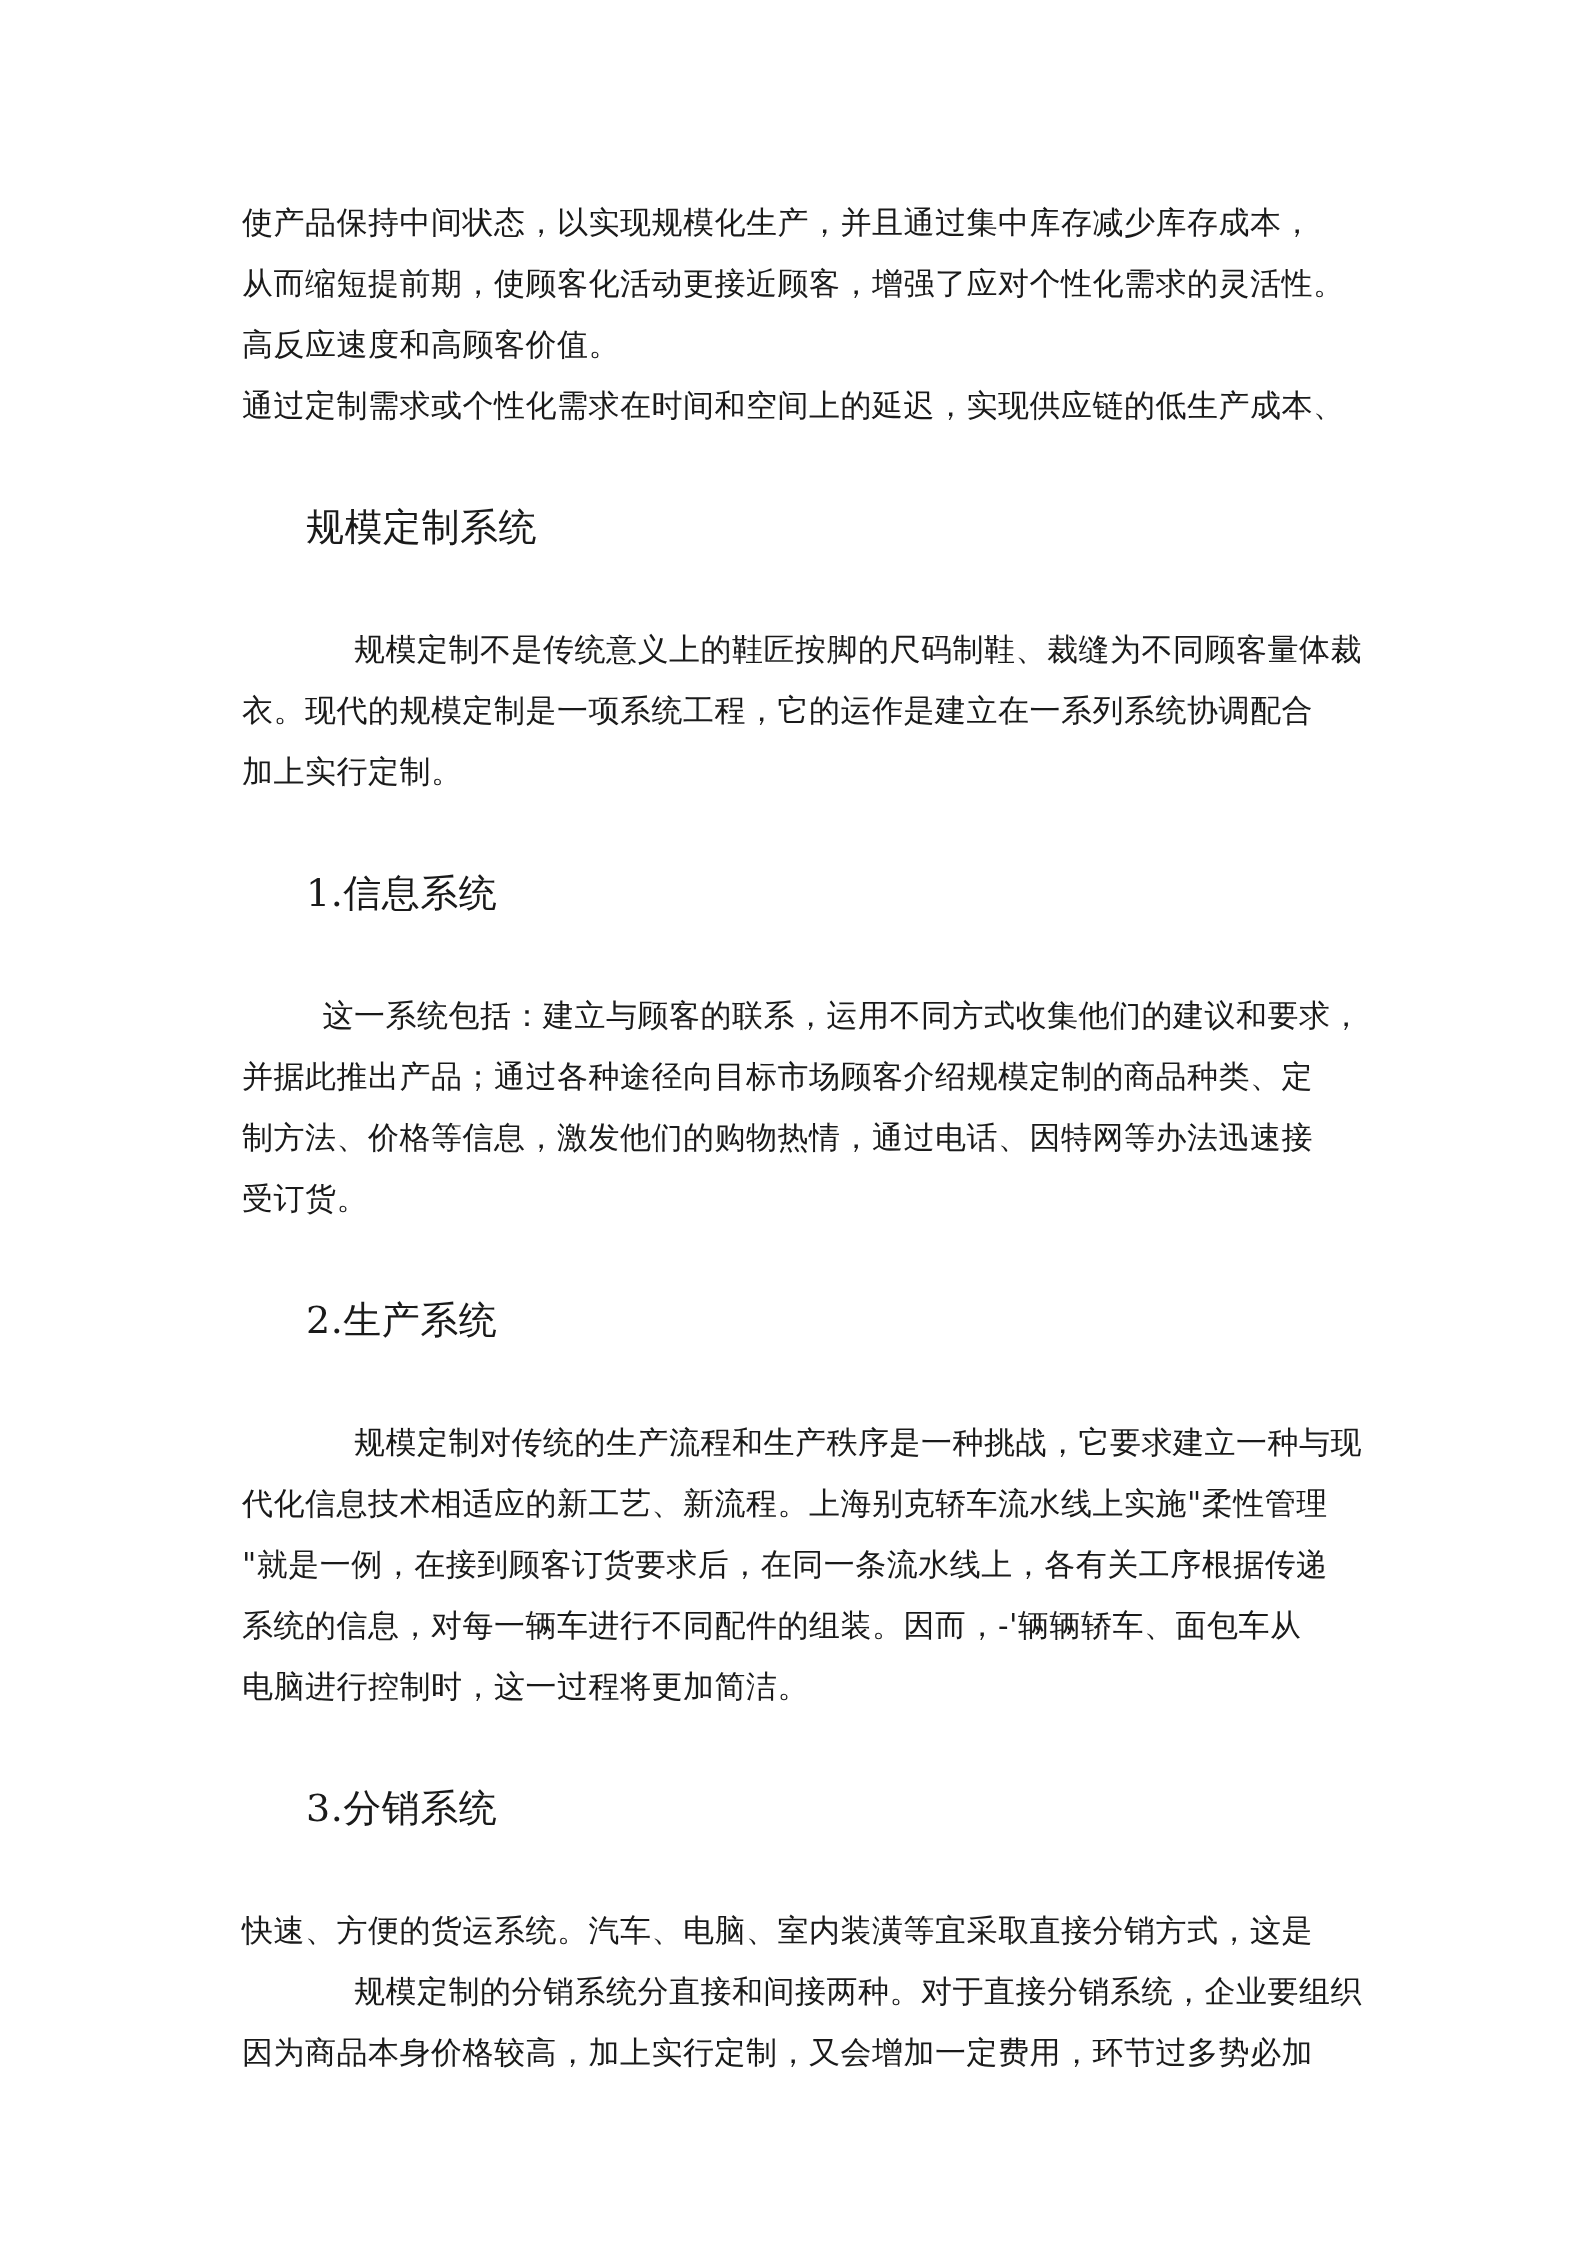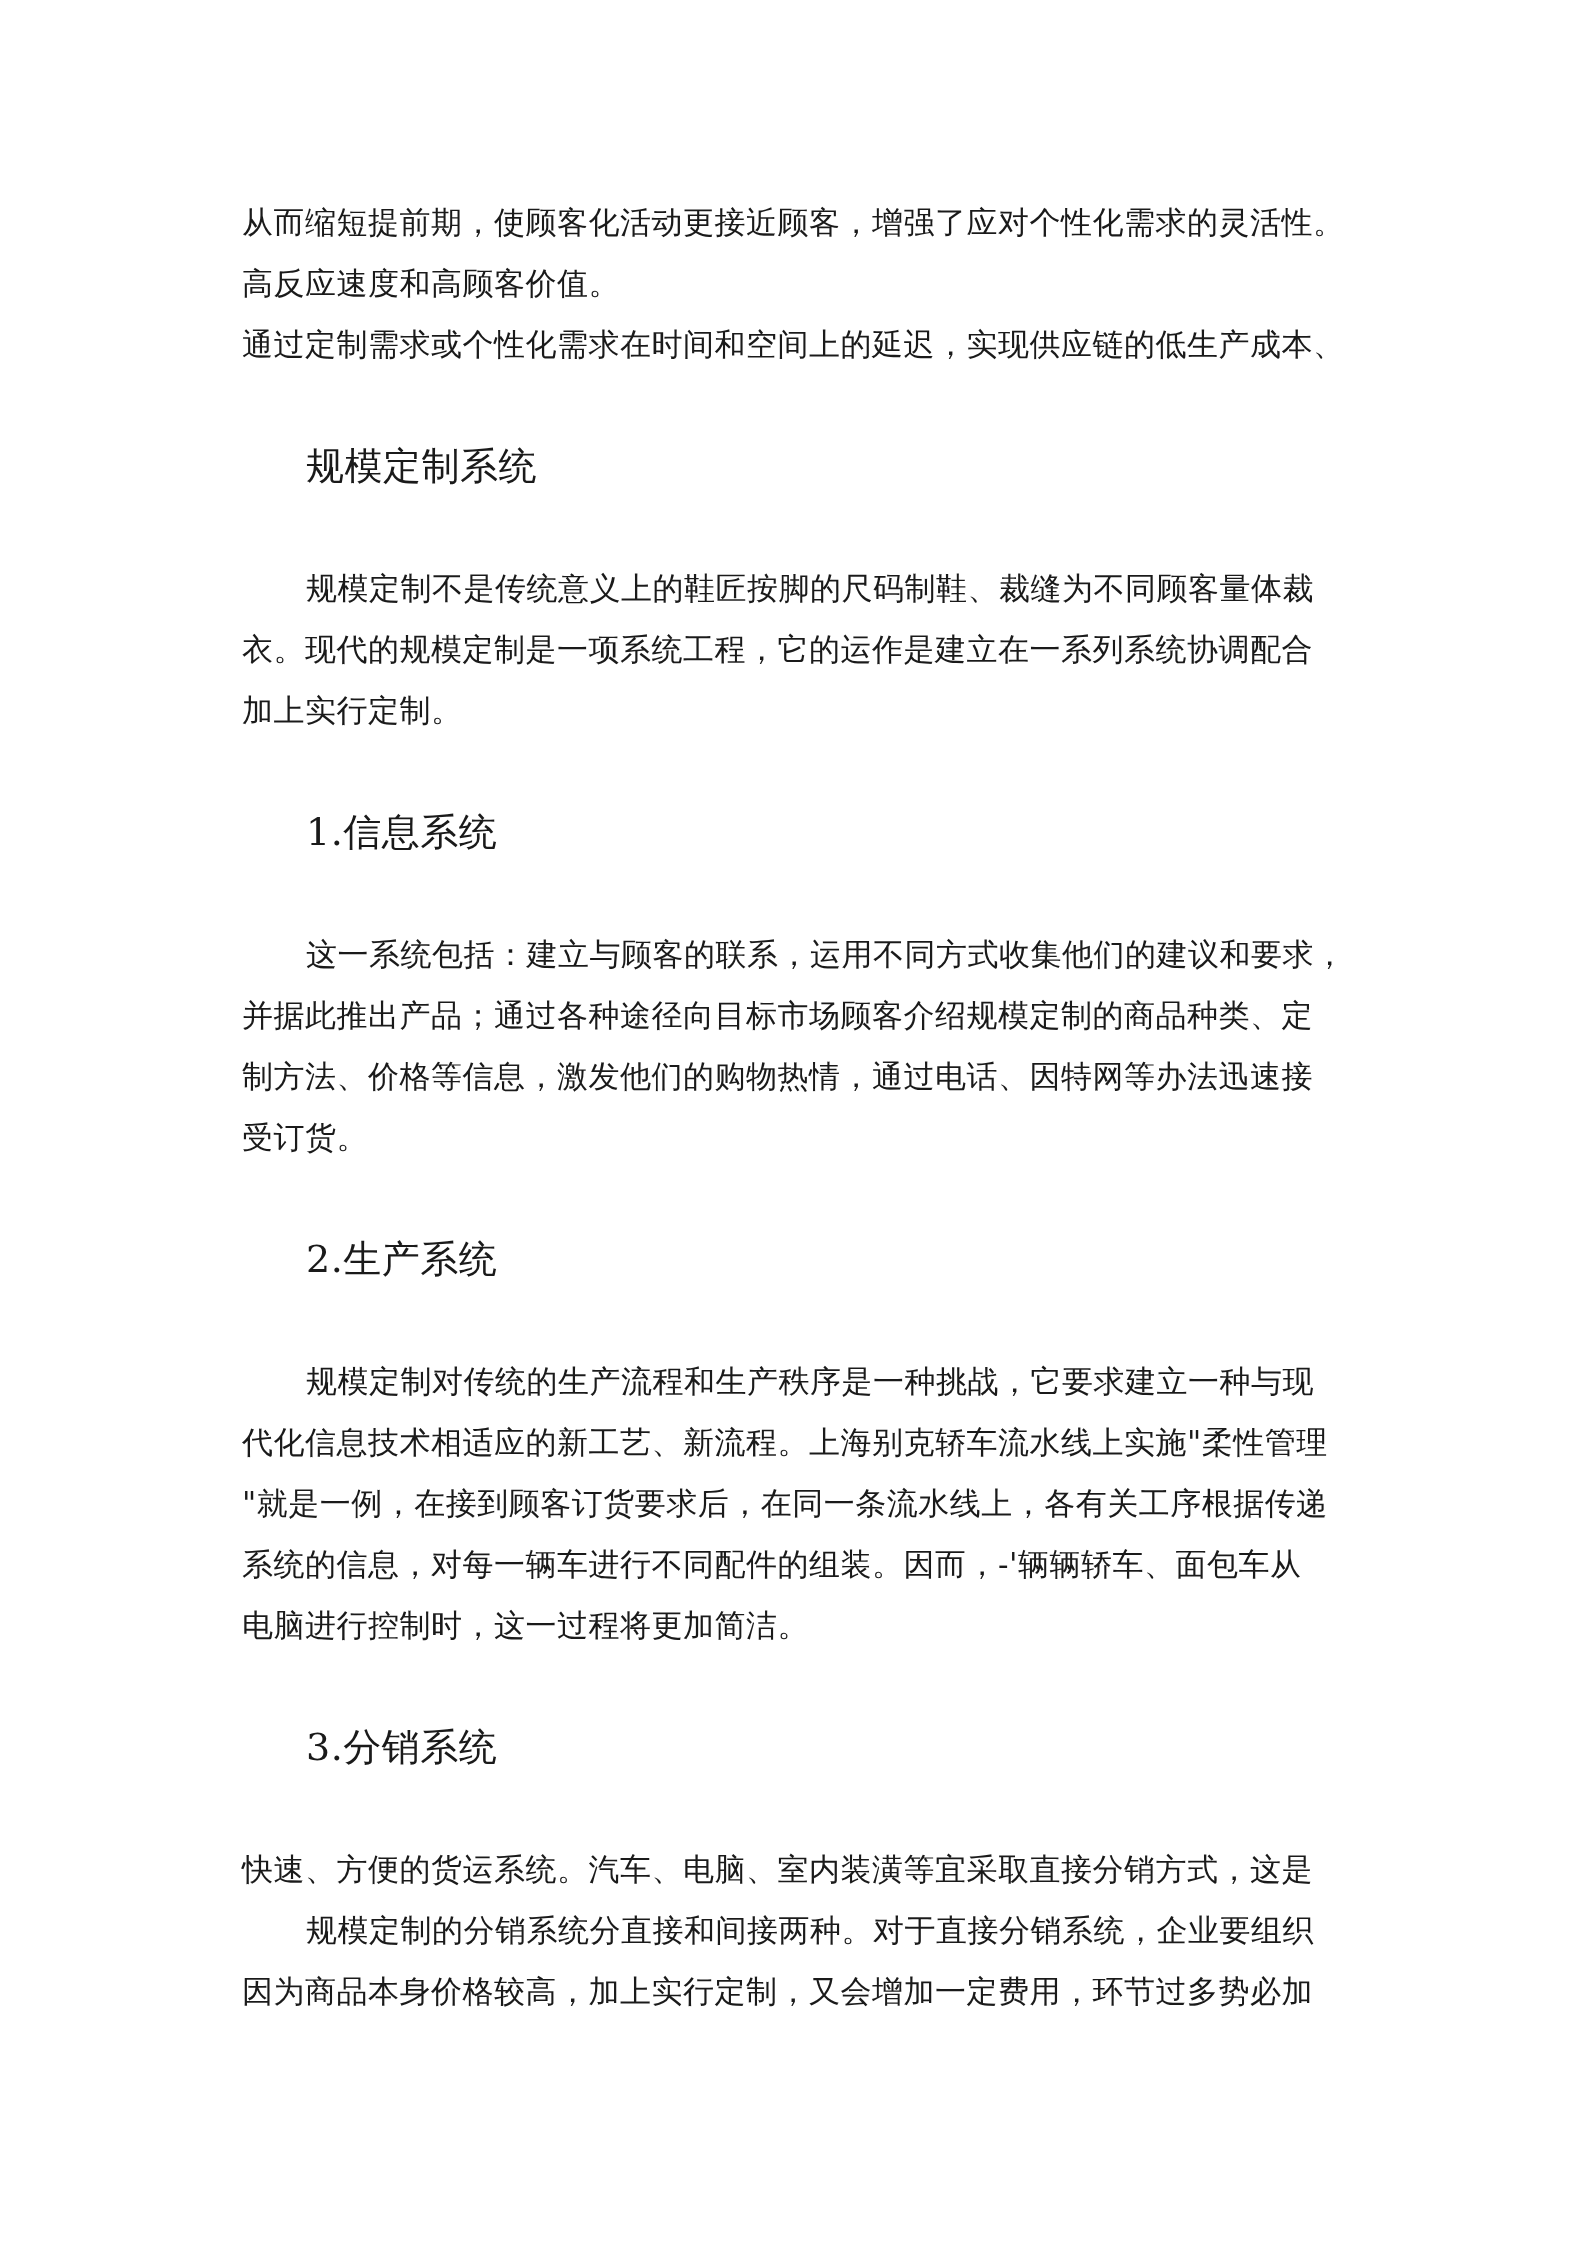--- a/index.html
+++ b/index.html
@@ -24,20 +24,21 @@
   .line {
     display: block;
     height: 61px;
     line-height: 61px;
     font-size: 31px;
     white-space: nowrap;
     letter-spacing: 0.5px;
   }
   .indent {
     padding-left: 64px;
+    text-align: right;
   }
   .gap {
     display: block;
     height: 61px;
   }
   .heading {
     display: block;
     height: 61px;
     line-height: 61px;
     font-size: 38px;
@@ -45,20 +46,21 @@
     padding-left: 64px;
     letter-spacing: 0.5px;
   }
 </style>
 </head>
 <body>
 
 <div class="page">
 
   <div>
+    <span class="line">使产品保持中间状态，以实现规模化生产，并且通过集中库存减少库存成本，</span>
     <span class="line">从而缩短提前期，使顾客化活动更接近顾客，增强了应对个性化需求的灵活性。</span>
     <span class="line">高反应速度和高顾客价值。</span>
     <span class="line">通过定制需求或个性化需求在时间和空间上的延迟，实现供应链的低生产成本、</span>
   </div>
 
   <span class="gap"></span>
 
   <span class="heading">规模定制系统</span>
 
   <span class="gap"></span>

